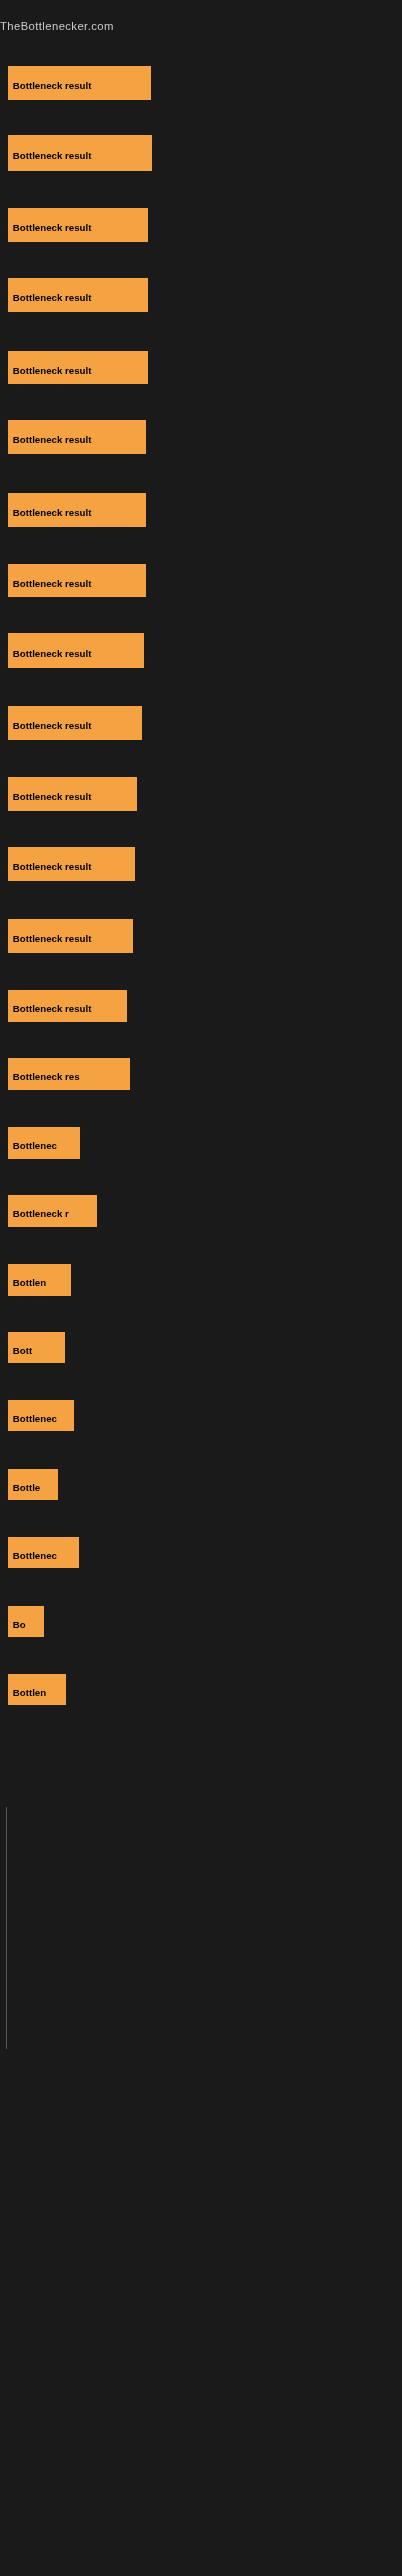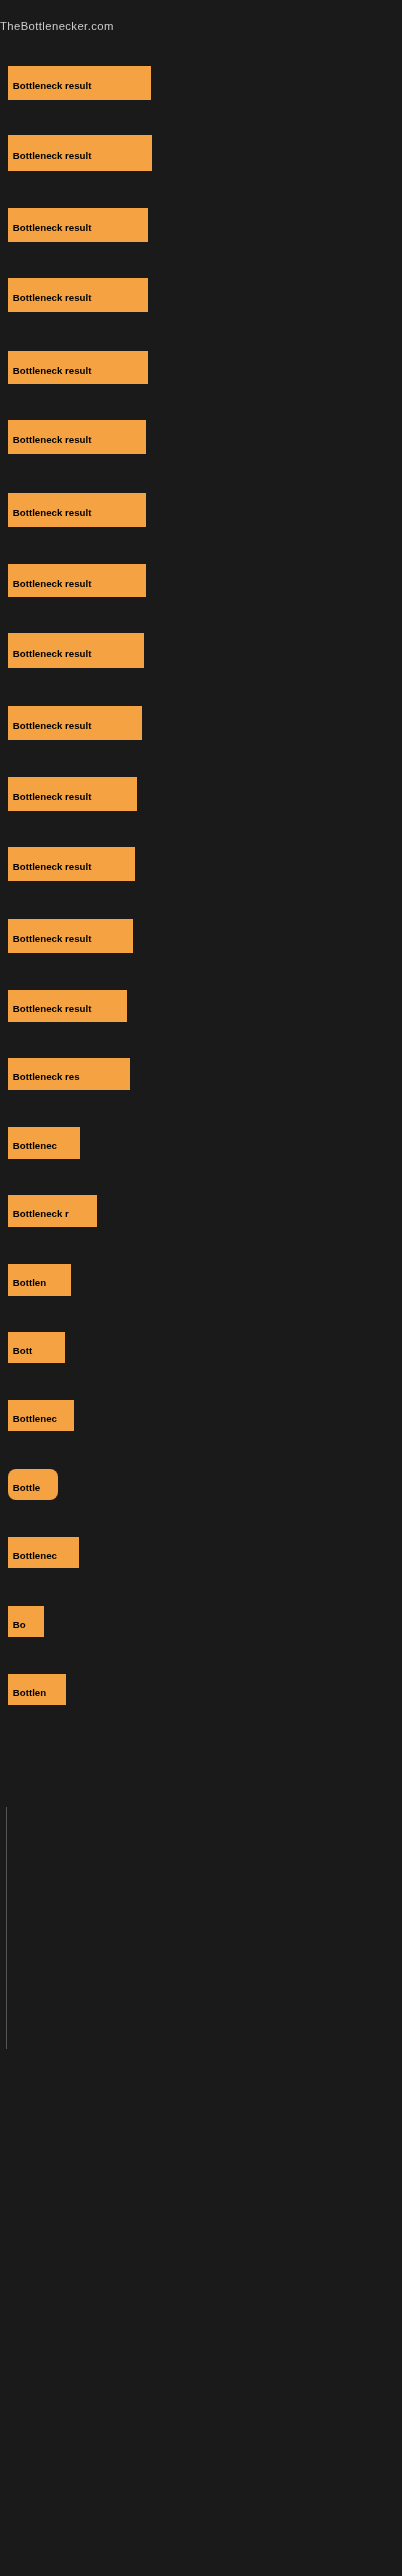--- a/index.html
+++ b/index.html
@@ -59,19 +59,19 @@
     <div class="bottleneck-item" style="top: 741px; width: 129px; height: 34px; line-height: 34px;">Bottleneck result</div>
     <div class="bottleneck-item" style="top: 811px; width: 127px; height: 34px; line-height: 34px;">Bottleneck result</div>
     <div class="bottleneck-item" style="top: 883px; width: 125px; height: 34px; line-height: 34px;">Bottleneck result</div>
     <div class="bottleneck-item" style="top: 954px; width: 119px; height: 32px; line-height: 32px;">Bottleneck result</div>
     <div class="bottleneck-item" style="top: 1022px; width: 122px; height: 32px; line-height: 32px;">Bottleneck res</div>
     <div class="bottleneck-item" style="top: 1091px; width: 72px; height: 32px; line-height: 32px;">Bottlenec</div>
     <div class="bottleneck-item" style="top: 1159px; width: 89px; height: 32px; line-height: 32px;">Bottleneck r</div>
     <div class="bottleneck-item" style="top: 1228px; width: 63px; height: 32px; line-height: 32px;">Bottlen</div>
     <div class="bottleneck-item" style="top: 1296px; width: 57px; height: 31px; line-height: 31px;">Bott</div>
     <div class="bottleneck-item" style="top: 1364px; width: 66px; height: 31px; line-height: 31px;">Bottlenec</div>
-    <div class="bottleneck-item" style="top: 1433px; width: 50px; height: 31px; line-height: 31px; border-radius: 8px;">Bottle</div>
+    <div class="bottleneck-item" style="top: 1433px; width: 50px; height: 31px; line-height: 31px;">Bottle</div>
     <div class="bottleneck-item" style="top: 1501px; width: 71px; height: 31px; line-height: 31px;">Bottlenec</div>
     <div class="bottleneck-item" style="top: 1570px; width: 36px; height: 31px; line-height: 31px;">Bo</div>
     <div class="bottleneck-item" style="top: 1638px; width: 58px; height: 31px; line-height: 31px;">Bottlen</div>
     <div class="vertical-line" style="top: 1771px; height: 242px;"></div>
   </div>
 
 
 </body></html>

